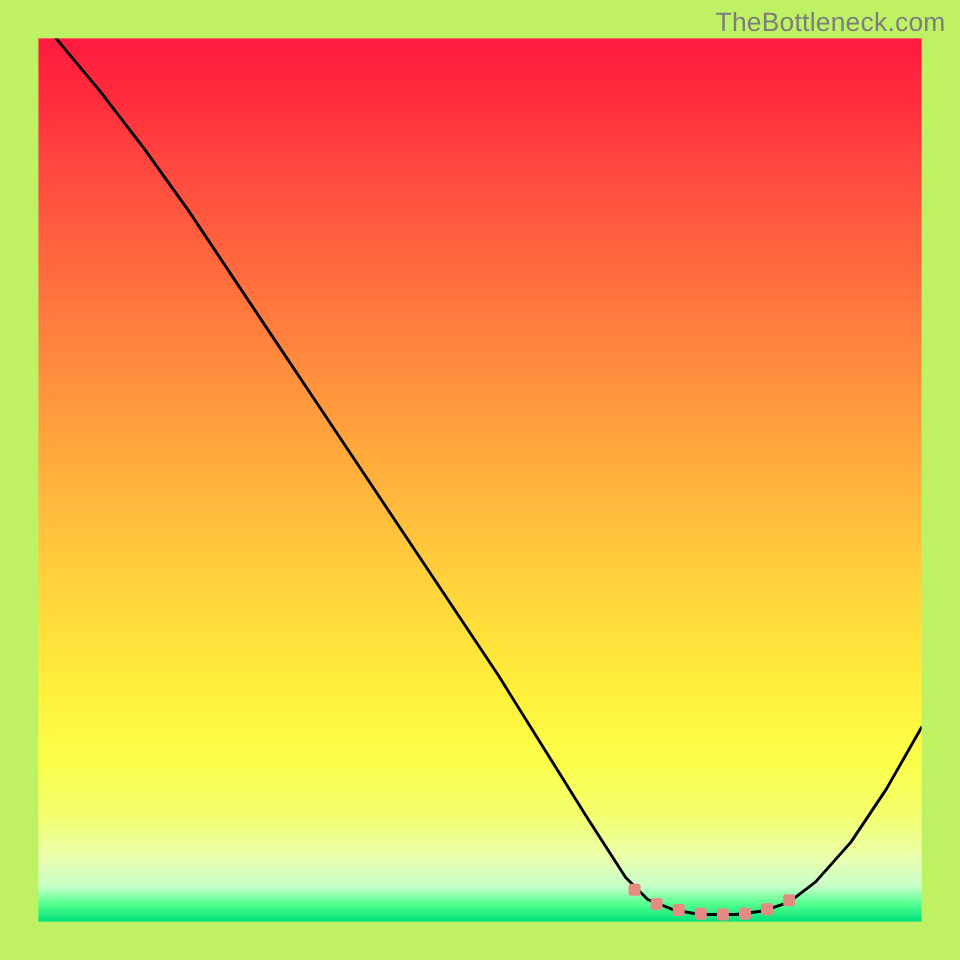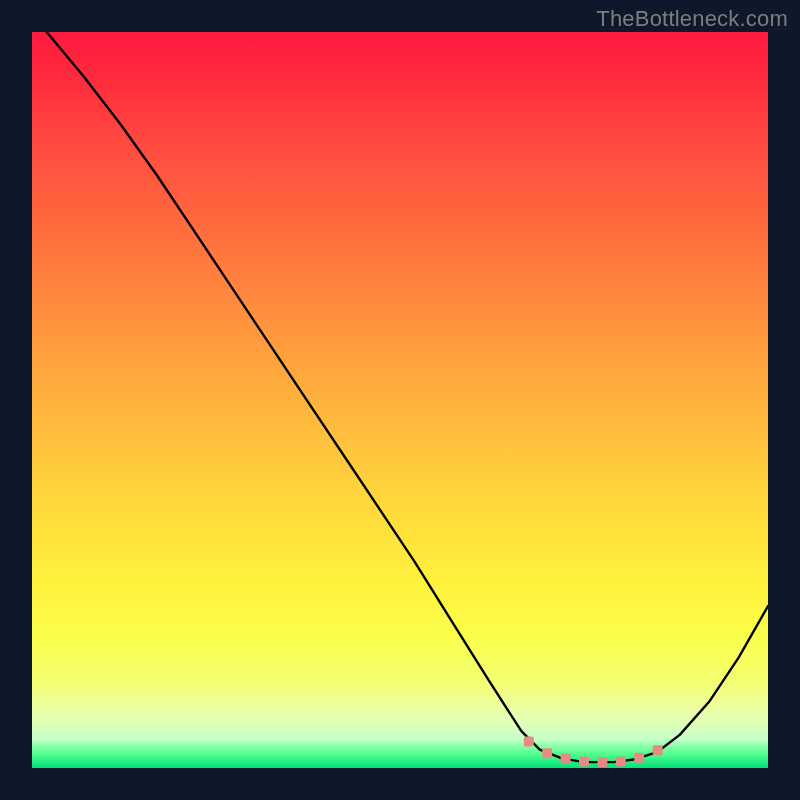--- a/index.html
+++ b/index.html
@@ -10,21 +10,21 @@
     background: #000;
     overflow: hidden;
     font-family: Arial, Helvetica, sans-serif;
   }
   .frame {
     position: absolute;
     left: 0;
     top: 0;
     width: 800px;
     height: 800px;
-    background: #0f172a;
+    background: #bef264;
   }
   .plot {
     position: absolute;
     left: 32px;
     top: 32px;
     width: 736px;
     height: 736px;
     background: linear-gradient(to bottom,
       #ff1a3f 0%,
       #ff2a3c 6%,

